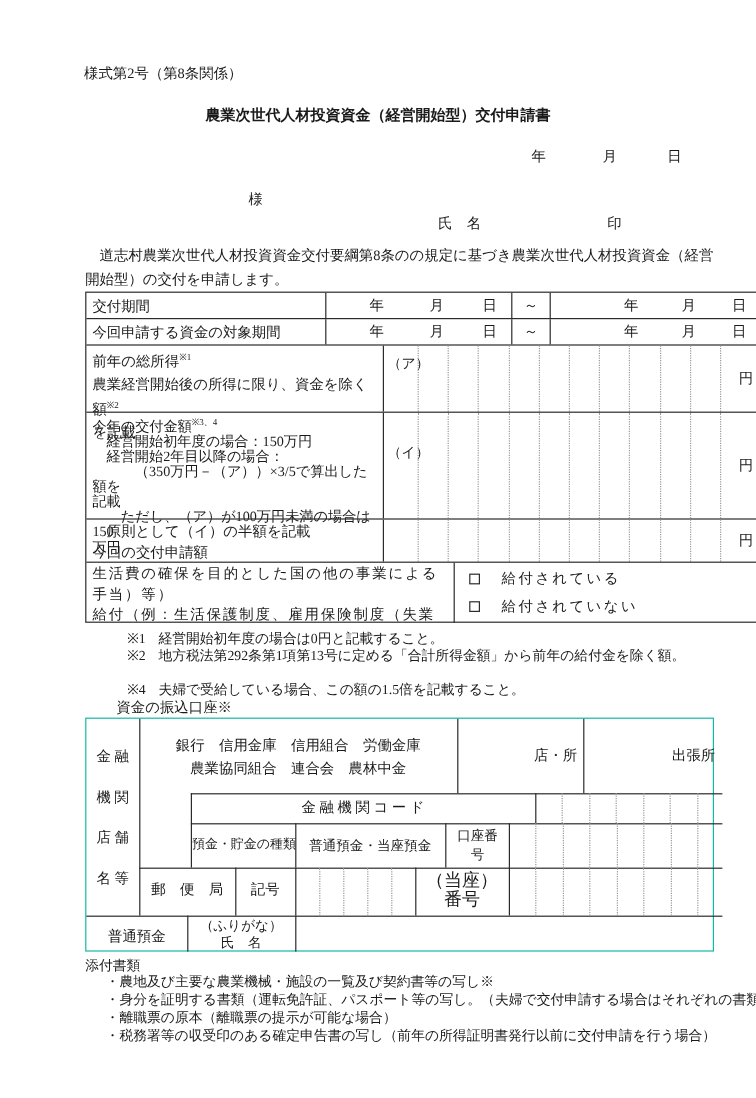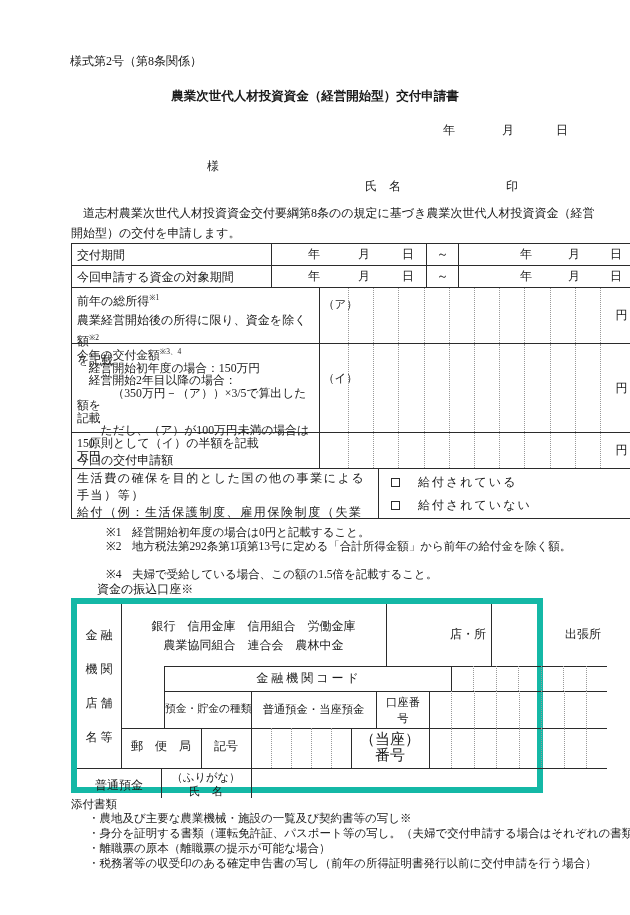--- a/index.html
+++ b/index.html
@@ -33,21 +33,21 @@
   .optarea { flex:1; border-left:1px solid #2b2b2b; display:flex; flex-direction:column; justify-content:center; gap:6px; padding-left:12px; font-size:12px; }
   .optline { display:flex; align-items:center; gap:18px; letter-spacing:2px; }
   .chkbox { width:9px; height:9px; border:1px solid #2b2b2b; display:inline-block; flex:none; }
   sup { font-size:7.5px; vertical-align:super; }
 
   
   .note-line { position:absolute; left:106px; font-size:11.5px; white-space:nowrap; }
   .note-mark { display:inline-block; width:26px; }
 
   
-  .bank-table { position:absolute; left:71px; top:598px; width:472px; height:195px; border:6px solid #14b8a6; }
+  .bank-table { position:absolute; left:71px; top:598px; width:524px; height:195px; border:1px solid #14b8a6; }
   .ln { position:absolute; background:#2b2b2b; }
   .vdot { position:absolute; border-left:1px dotted #999; width:0; }
   .btxt { position:absolute; font-size:12px; white-space:nowrap; }
   .ctr { text-align:center; }
 
   
   .attach-item { position:absolute; left:88px; font-size:11.5px; white-space:nowrap; }
 </style>
 </head>
 <body>

